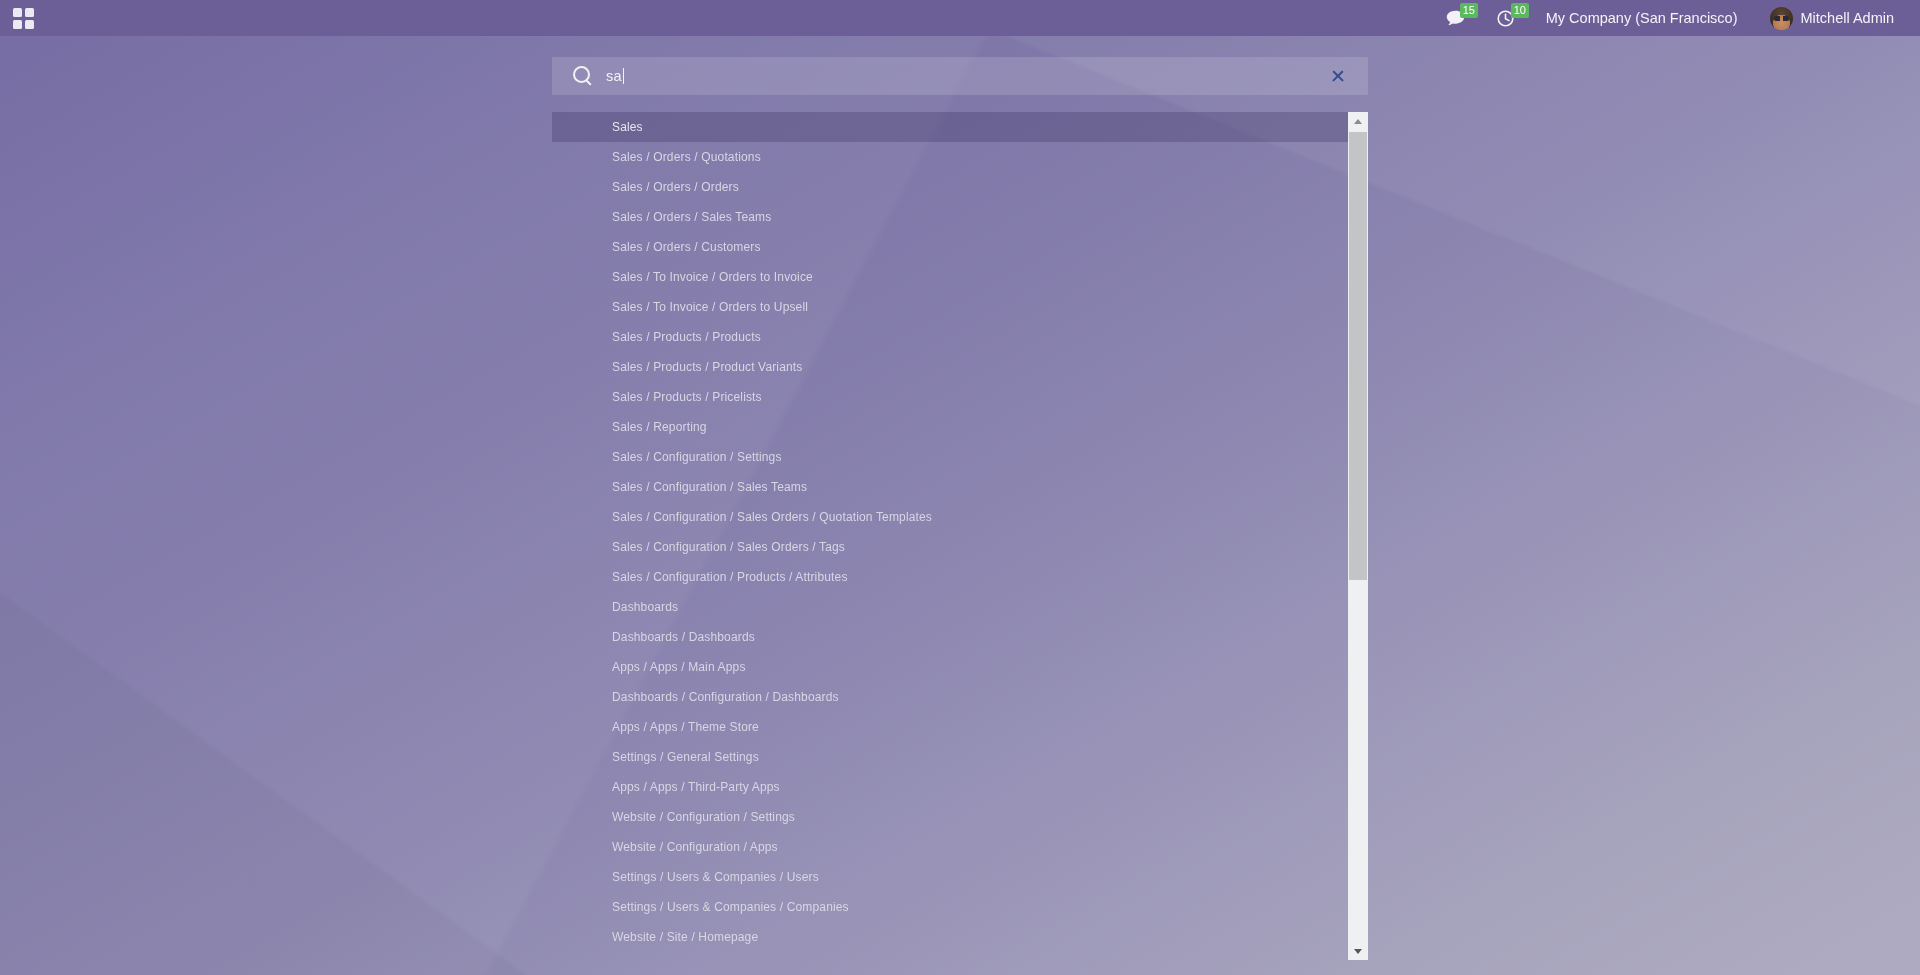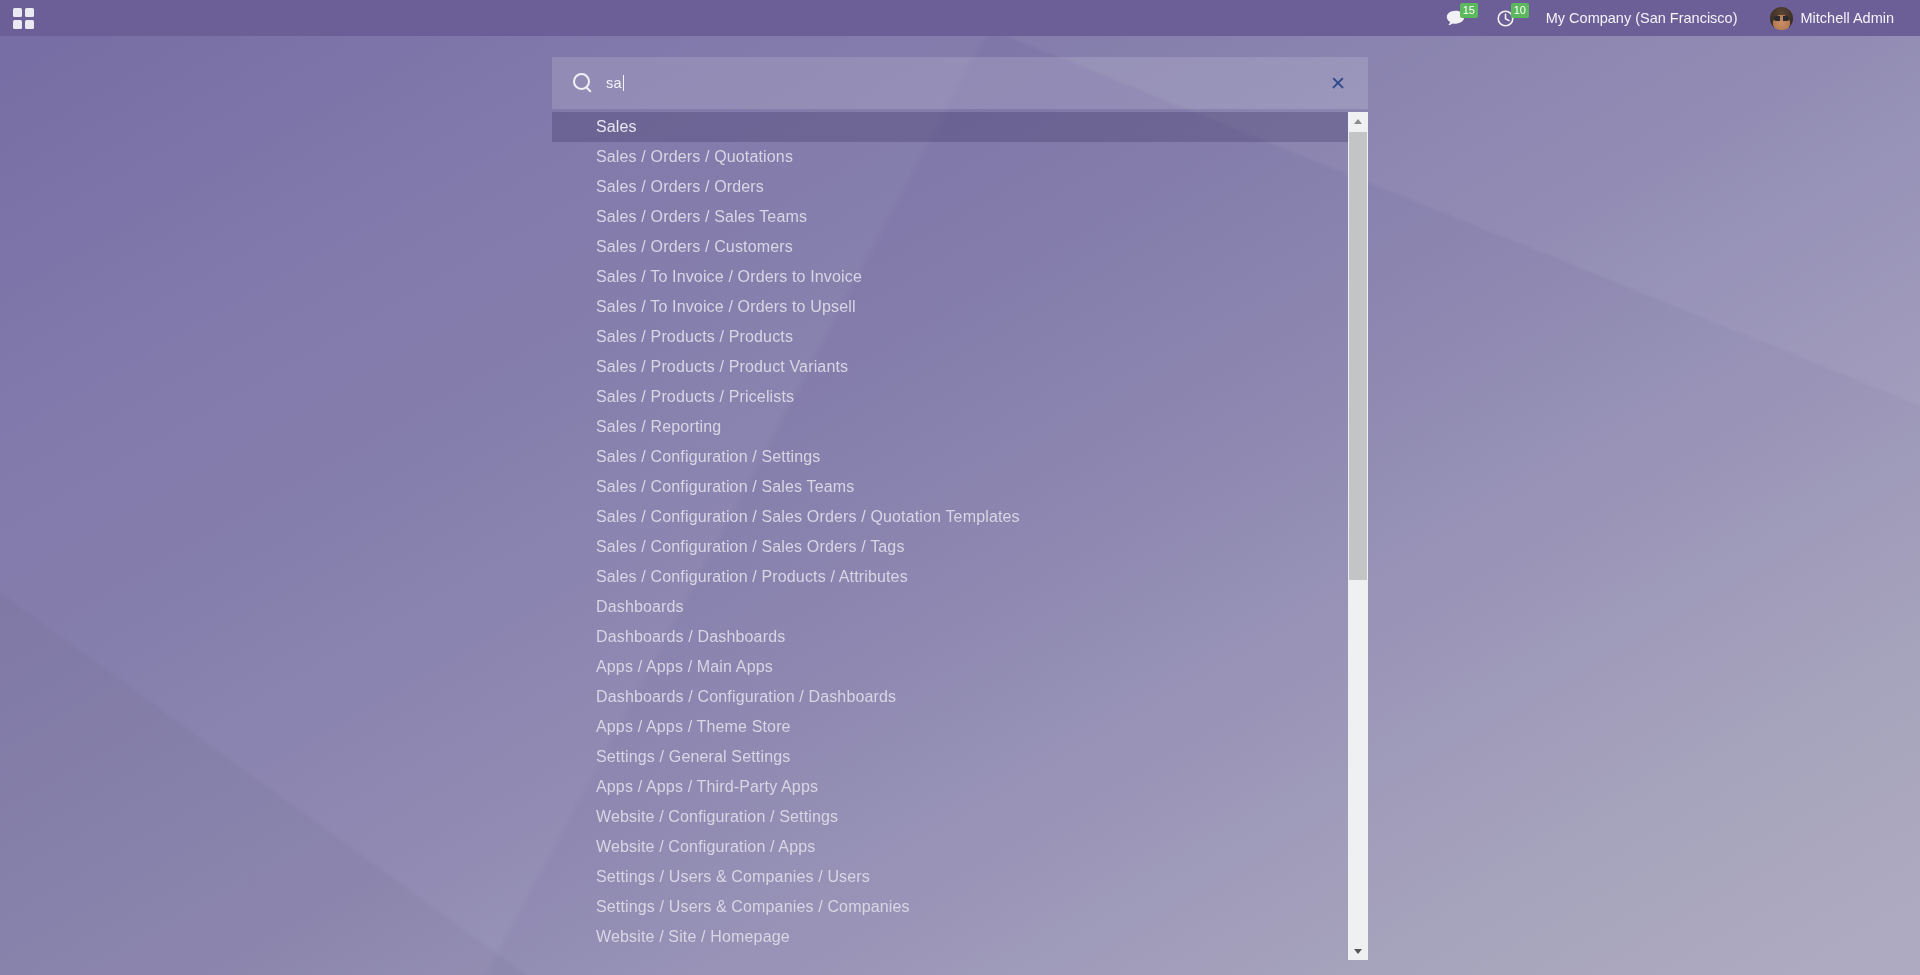--- a/index.html
+++ b/index.html
@@ -128,21 +128,21 @@
     background:
       linear-gradient(90deg, #2a2a30 0 6px, rgba(0,0,0,0) 6px 9px, #2a2a30 9px 15px);
   }
 
   
   #search-bar {
     position: absolute;
     top: 57px;
     left: 552px;
     width: 816px;
-    height: 52px;
+    height: 38px;
     background: rgba(255,255,255,0.14);
     display: flex;
     align-items: center;
     z-index: 30;
   }
 
   .search-icon {
     width: 22px; height: 22px;
     margin-left: 20px;
     margin-right: 12px;
@@ -218,23 +218,23 @@
     position: absolute;
     top: 0; left: 0;
     width: 796px;
     height: 848px;
     overflow: hidden;
   }
 
   .result-item {
     height: 30px;
     line-height: 30px;
-    padding-left: 44px;
+    padding-left: 60px;
     color: #d9d6e4;
-    font-size: 16px;
+    font-size: 12px;
     letter-spacing: 0.15px;
     white-space: nowrap;
     cursor: pointer;
   }
   .result-item.selected {
     background: rgba(60,50,95,0.30);
     color: #e8e6ef;
   }
 
   

